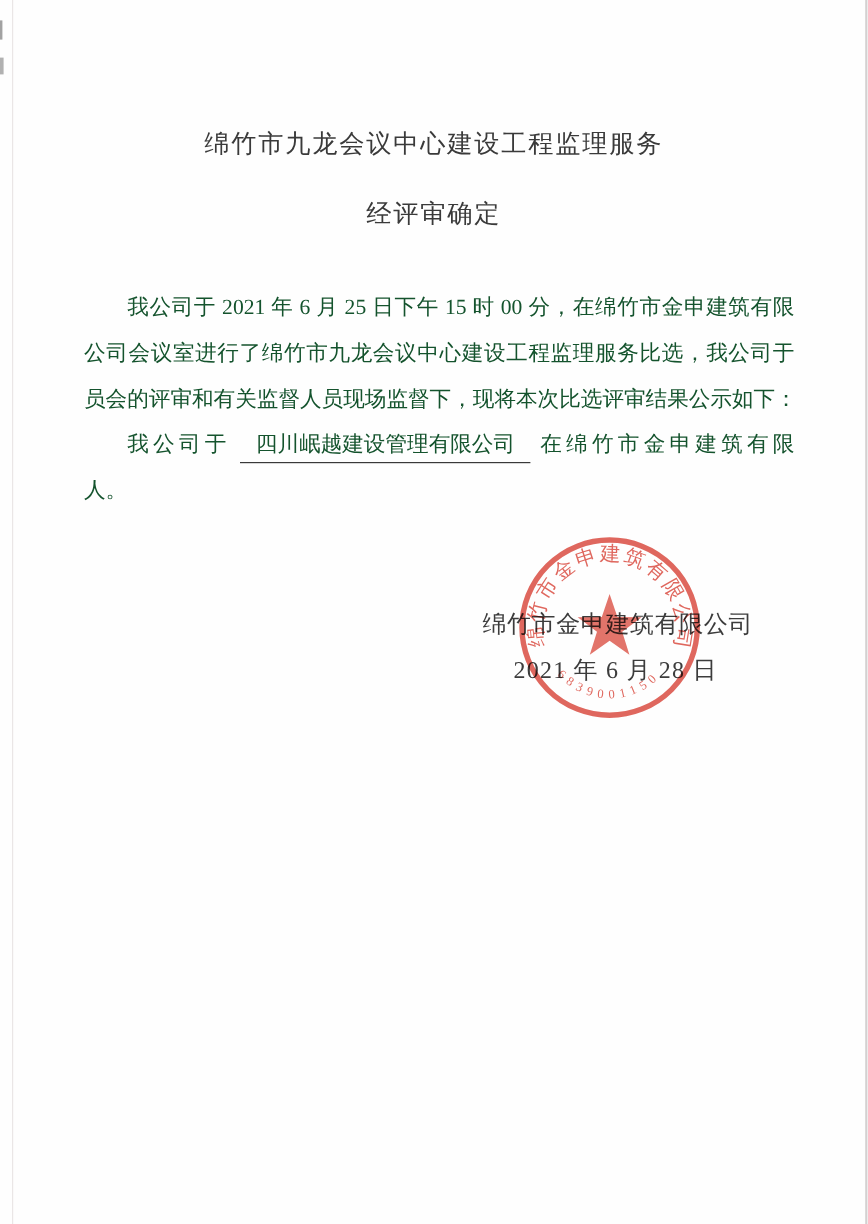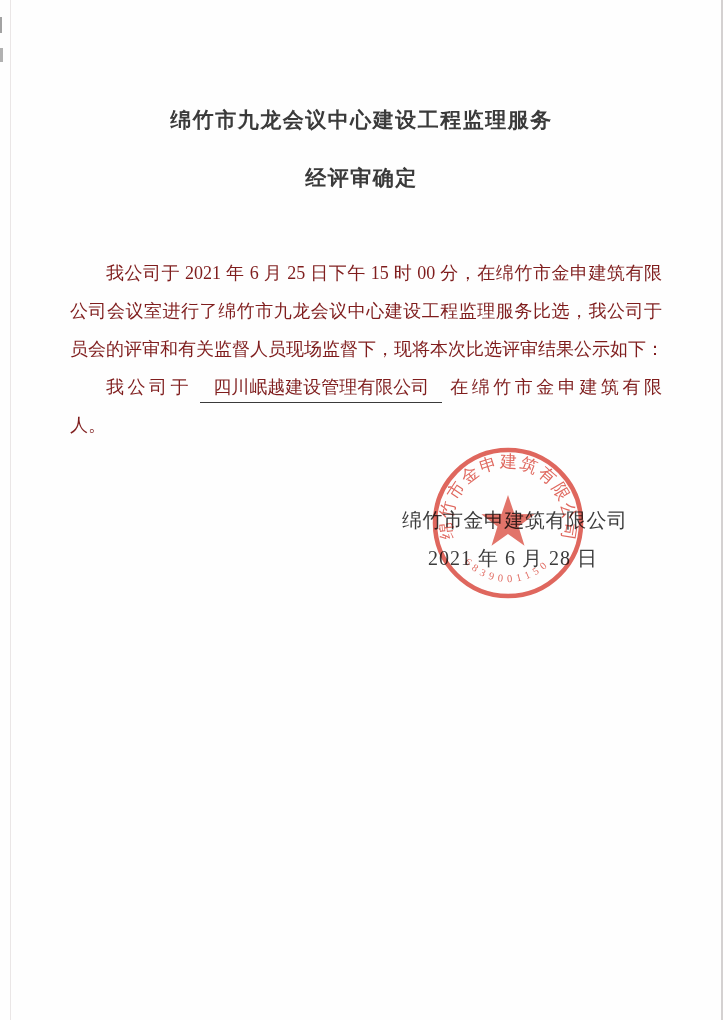--- a/index.html
+++ b/index.html
@@ -15,29 +15,29 @@
   
   .edge-line-right{position:absolute;right:0;top:0;width:2px;height:1020px;background:#c9c6c6;opacity:.8;}
   .edge-line-left{position:absolute;left:10px;top:0;width:1px;height:1020px;background:rgba(205,195,195,.4);}
   .edge-mark{position:absolute;background:#555;}
   .edge-mark.m1{left:0;top:17px;width:2px;height:16px;opacity:.55;}
   .edge-mark.m2{left:0;top:48px;width:3px;height:14px;opacity:.45;}
 
   .title{
     position:absolute;left:0;width:723px;
     text-align:center;
-    font-size:21px;font-weight:bold;
+    font-size:21px;font-weight:normal;
     letter-spacing:1.5px;color:#3a3a3a;
   }
   .title.l1{top:106px;}
   .title.l2{top:164px;}
 
   .body-block{
-    position:absolute;left:70px;top:254px;width:592px;
-    font-size:18px;line-height:38px;color:#7f1d1d;
+    position:absolute;left:70px;top:237px;width:592px;
+    font-size:18px;line-height:38px;color:#14532d;
   }
   .bline{
     text-align:justify;
     text-align-last:justify;
     white-space:nowrap;
     height:38px;overflow:visible;
   }
   .bline.indent{padding-left:36px;width:556px;}
   .bline.short{text-align:left;text-align-last:left;}
   .winner{

